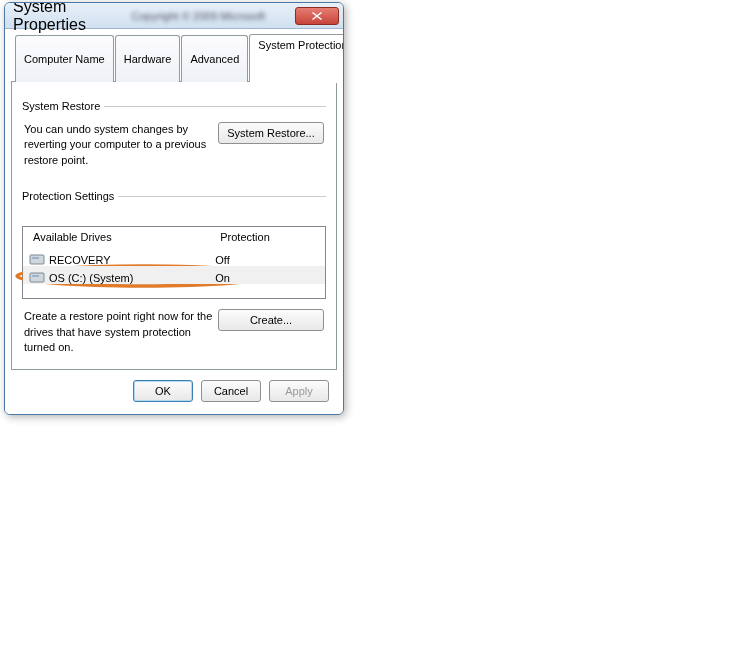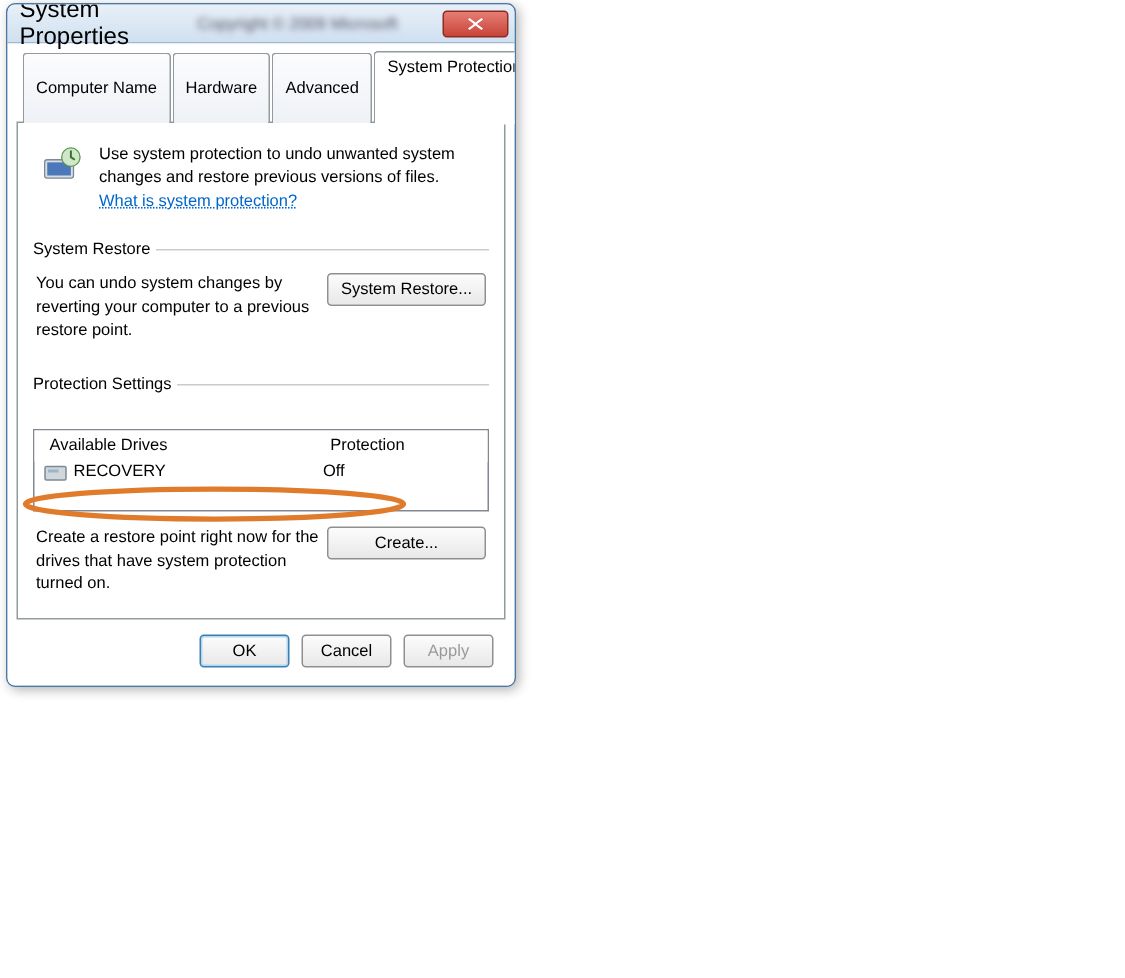--- a/index.html
+++ b/index.html
@@ -25,21 +25,21 @@
     .row-text { flex: 1; line-height: 1.4; }
     .btn { min-width: 106px; height: 22px; background: linear-gradient(to bottom, #fcfcfc, #e8e8e8); border: 1px solid #8e8f8f; border-radius: 3px; cursor: pointer; font-size: 11px; padding: 0 8px; }
     .btn.primary { border: 1px solid #3c7fb1; box-shadow: 0 0 0 1px #b2d7f0 inset; }
     .btn.disabled { color: #9a9a9a; }
     .drives { border: 1px solid #828790; margin-top: 24px; }
     .drives-head { display: flex; background: #fff; border-bottom: 1px solid transparent; }
     .dh { padding: 4px 10px; }
     .dh.c1 { width: 62%; }
     .dh.c2 { width: 38%; }
     .drives-body { position: relative; padding-bottom: 14px; }
-    .drow { display: flex; align-items: flex-start; height: 18px; padding: 0 4px; position: relative; }
+    .drow { display: flex; align-items: flex-end; height: 18px; padding: 0 4px; position: relative; }
     .drow.sel { background: #f0f0f0; }
     .dicon { width: 16px; height: 14px; margin: 0 4px 0 2px; }
     .dname { flex: 1; }
     .dprot { width: 38%; padding-left: 6px; }
     .annot-oval { position: absolute; left: -10px; top: 16px; width: 260px; height: 24px; pointer-events: none; }
     .dlg-buttons { display: flex; justify-content: flex-end; gap: 8px; padding: 10px 8px 2px 8px; }
     .dlg-buttons .btn { min-width: 60px; }
   </style>
 </head>
 <body>
@@ -58,31 +58,20 @@
   <div class="content">
     <div class="tabstrip">
       <div class="tab">Computer Name</div>
       <div class="tab">Hardware</div>
       <div class="tab">Advanced</div>
       <div class="tab active">System Protection</div>
 
     </div>
 
     <div class="panel">
-      <div class="intro">
-        <svg class="intro-icon" viewBox="0 0 32 32">
-          <rect x="2" y="12" width="22" height="14" rx="2" fill="#d8dde2" stroke="#7a8a98"></rect>
-          <rect x="4" y="14" width="18" height="10" fill="#4a78b8"></rect>
-          <circle cx="22" cy="10" r="7" fill="#cfe8c8" stroke="#5a9650"></circle>
-          <path d="M22 5 v5 l3 2" stroke="#3b6e34" stroke-width="1.5" fill="none"></path>
-        </svg>
-        <div class="intro-text">
-          <span>Use system protection to undo unwanted system changes and restore previous versions of files. </span><span class="link">What is system protection?</span>
-        </div>
-      </div>
 
       <fieldset>
         <legend>System Restore</legend>
         <div class="row">
           <div class="row-text">You can undo system changes by reverting your computer to a previous restore point.</div>
           <button class="btn">System Restore...</button>
         </div>
       </fieldset>
 
       <fieldset style="margin-top:22px;">
@@ -98,20 +87,28 @@
               <ellipse cx="130" cy="12" rx="126" ry="10" fill="none" stroke="#e07b2c" stroke-width="3.5"></ellipse>
             </svg>
             <div class="drow">
               <svg class="dicon" viewBox="0 0 16 14">
                   <rect x="1" y="3" width="14" height="9" rx="1" fill="#cfd6dc" stroke="#7d8a95"></rect>
                   <rect x="3" y="5" width="7" height="2" fill="#9fb3c8"></rect>
                 </svg>
               <div class="dname">RECOVERY</div>
               <div class="dprot">Off</div>
             </div>
+            <div class="drow sel">
+              <svg class="dicon" viewBox="0 0 16 14">
+                  <rect x="1" y="3" width="14" height="9" rx="1" fill="#cfd6dc" stroke="#7d8a95"></rect>
+                  <rect x="3" y="5" width="7" height="2" fill="#9fb3c8"></rect>
+                </svg>
+              <div class="dname">OS (C:) (System)</div>
+              <div class="dprot">On</div>
+            </div>
           </div>
         </div>
 
 
         <div class="row">
           <div class="row-text">Create a restore point right now for the drives that have system protection turned on.</div>
           <button class="btn">Create...</button>
         </div>
       </fieldset>
     </div>

